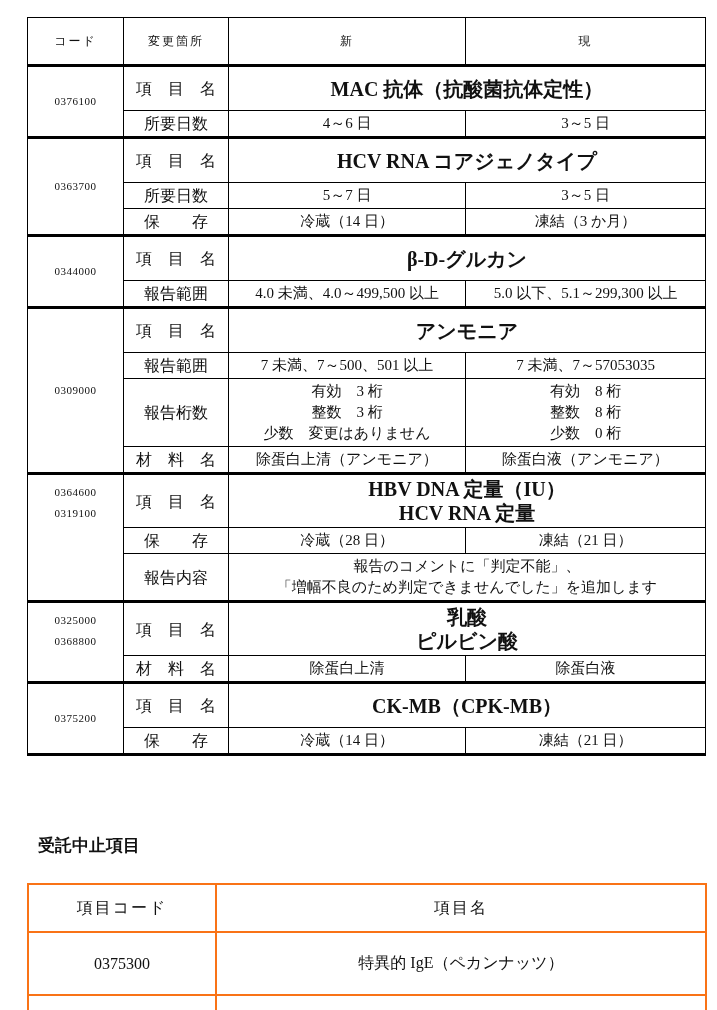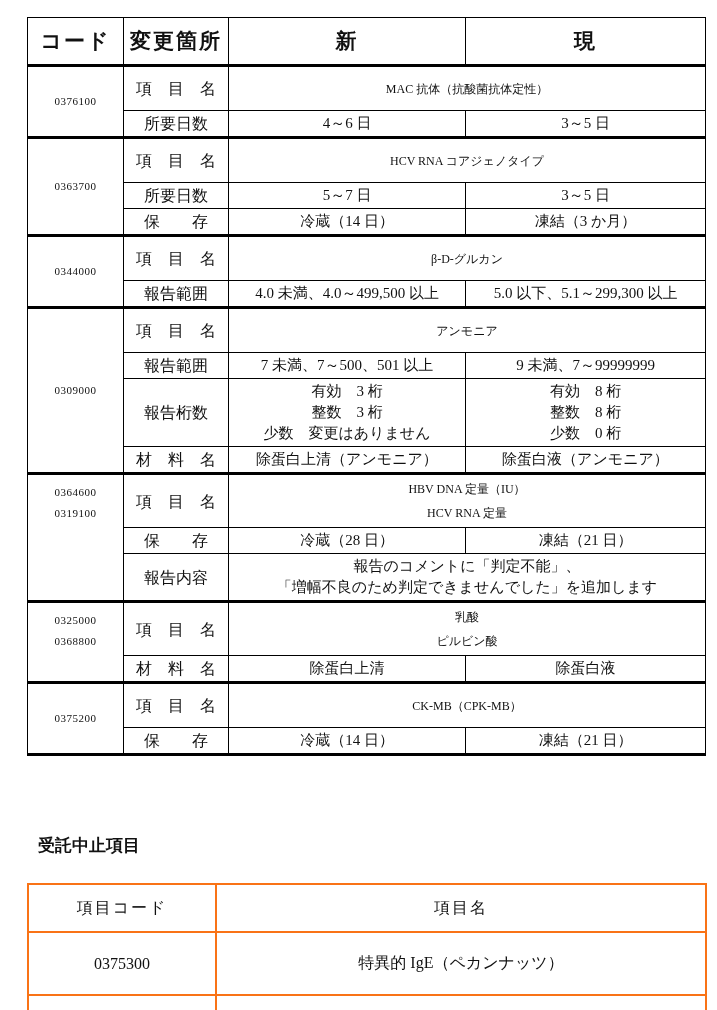--- a/index.html
+++ b/index.html
@@ -10,25 +10,25 @@
   table{border-collapse:collapse;table-layout:fixed;}
   
   .main-table{position:absolute;left:27px;top:17px;width:678px;
     border:1px solid #000;border-bottom:3px solid #000;}
   .main-table th,.main-table td{
     border:1px solid #000;text-align:center;vertical-align:middle;
     padding:2px 3px;font-size:15px;line-height:21px;overflow:hidden;
   }
   .main-table thead{border-bottom:3px solid #000;}
   .main-table thead tr{height:48px;}
-  .main-table th{font-weight:bold;font-size:21px;letter-spacing:2px;}
+  .main-table th{font-weight:normal;font-size:12px;letter-spacing:2px;}
   tbody.group{border-top:3px solid #000;}
   tr.name-row{height:45px;}
   tr.data-row{height:24px;}
-  tr.name-row td.value-cell{font-weight:normal;font-size:12px;line-height:24px;}
+  tr.name-row td.value-cell{font-weight:bold;font-size:20px;line-height:24px;}
   td.code-cell{font-size:11px;letter-spacing:0.5px;}
   td.code-cell.multi{vertical-align:top;padding-top:7px;}
   td.label-cell{font-size:16px;}
   
   .section-heading{position:absolute;left:38px;top:834px;font-size:17px;font-weight:bold;margin:0;}
   .section-note{position:absolute;left:27px;top:858px;width:678px;text-align:right;
     font-size:16px;font-weight:bold;}
   .t2{position:absolute;left:27px;top:883px;width:678px;border:1px solid #000;border-bottom:none;}
   .t2 th,.t2 td{border:2px solid #f97316;text-align:center;vertical-align:middle;
     font-size:16px;padding:2px 4px;}
@@ -134,21 +134,21 @@
           <td class="value-cell span" colspan="2">
             <div class="line">アンモニア</div>
           </td>
         </tr>
         <tr class="data-row">
           <td class="label-cell">報告範囲</td>
           <td class="value-cell">
             <div class="line">7 未満、7～500、501 以上</div>
           </td>
           <td class="value-cell">
-            <div class="line">9 未満、7～99999999</div>
+            <div class="line">7 未満、7～57053035</div>
           </td>
         </tr>
         <tr class="data-row">
           <td class="label-cell">報告桁数</td>
           <td class="value-cell">
             <div class="line">有効　3 桁</div>
             <div class="line">整数　3 桁</div>
             <div class="line">少数　変更はありません</div>
           </td>
           <td class="value-cell">

